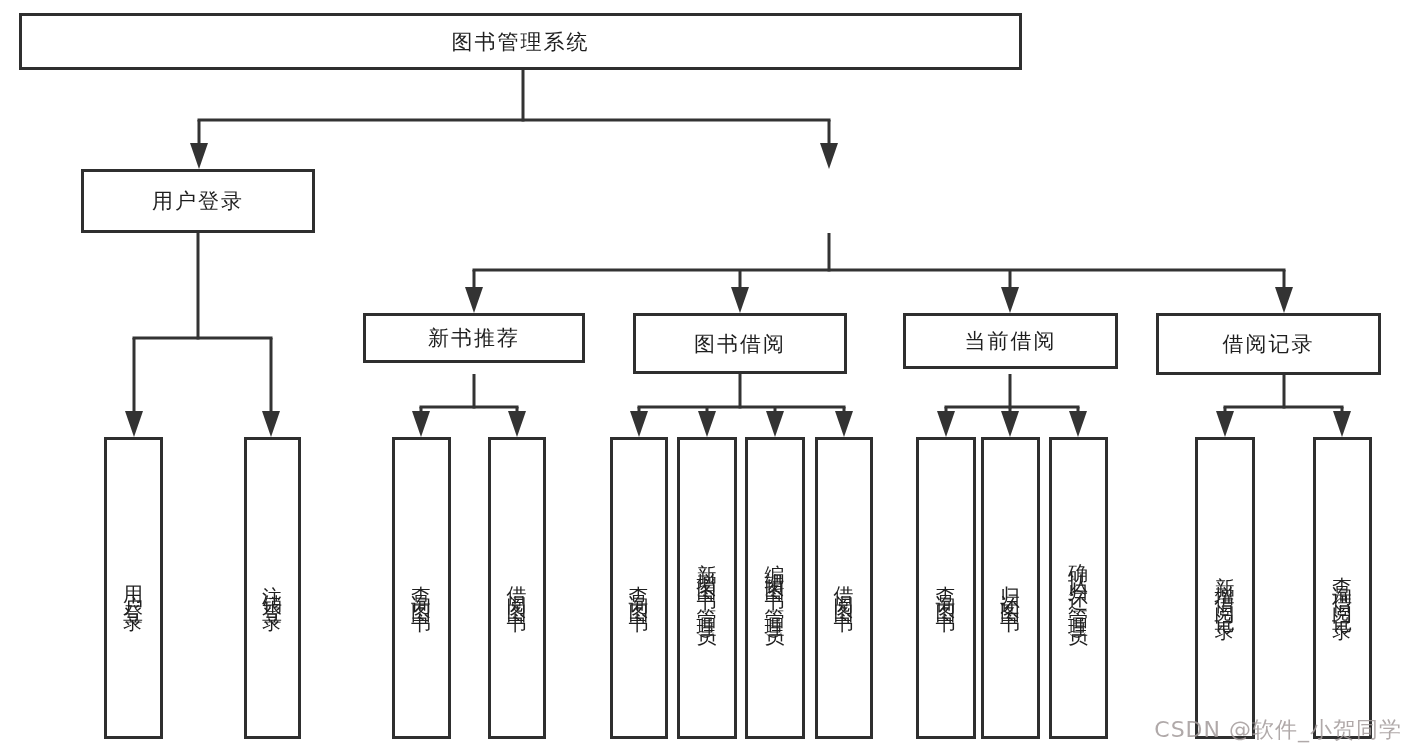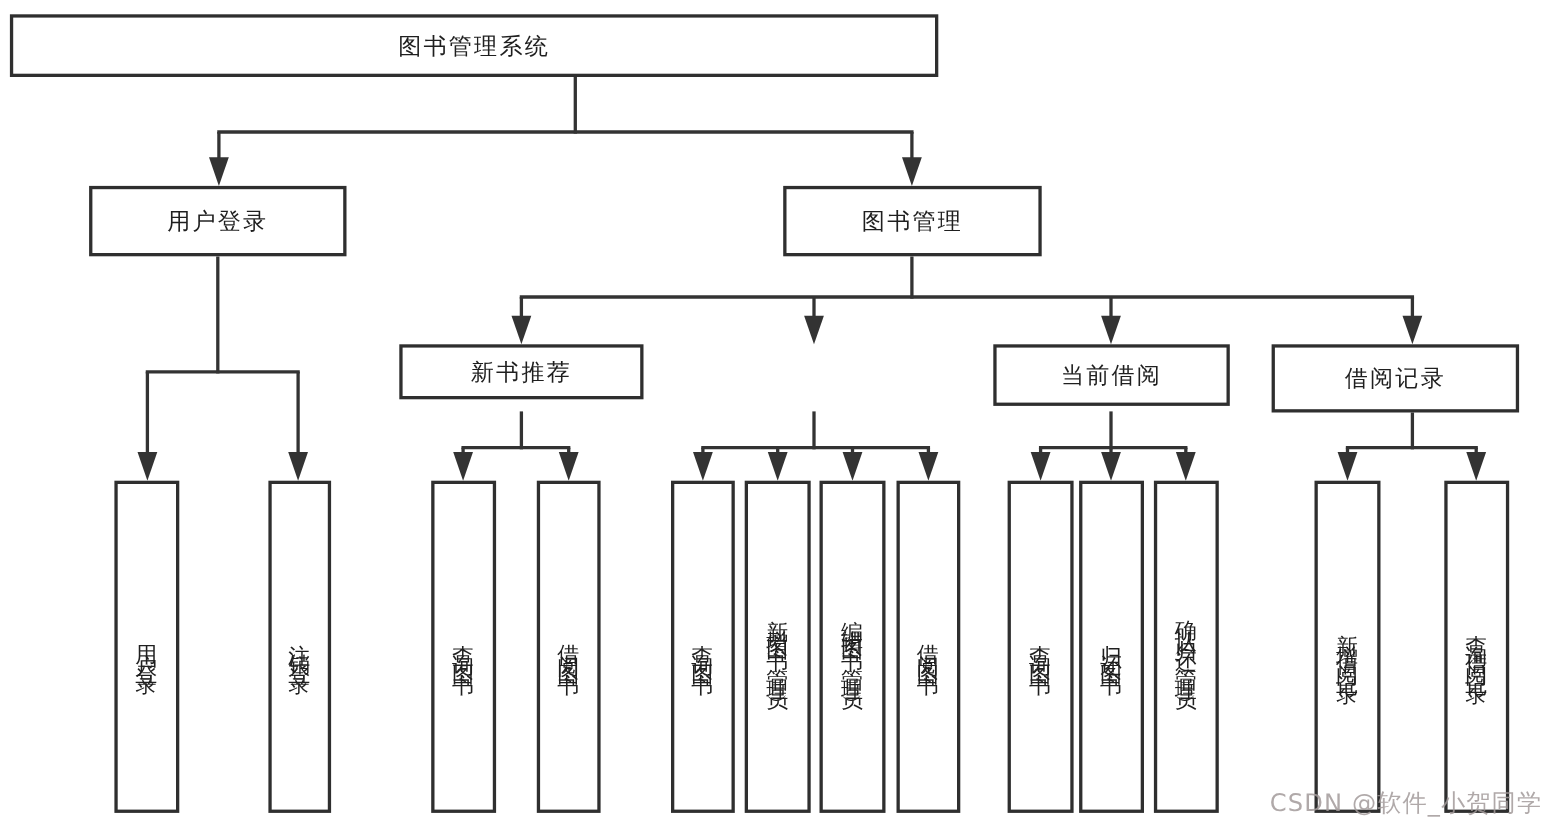--- a/index.html
+++ b/index.html
@@ -91,33 +91,33 @@
     <g>
       <line x1="1284" y1="374" x2="1284" y2="408.5"></line>
       <line x1="1223.5" y1="407" x2="1343.5" y2="407"></line>
       <line x1="1225" y1="407" x2="1225" y2="415"></line>
       <polygon points="1216,411 1234,411 1225,437"></polygon>
       <line x1="1342" y1="407" x2="1342" y2="415"></line>
       <polygon points="1333,411 1351,411 1342,437"></polygon>
     </g>
   </svg>
 
-  <div class="box h" style="left:9px;top:13px;width:844px;height:57px">
+  <div class="box h" style="left:19px;top:13px;width:1003px;height:57px">
     <span>图书管理系统</span>
   </div>
 
   <div class="box h" style="left:81px;top:169px;width:234px;height:64px">
     <span>用户登录</span>
   </div>
-  <div class="box h" style="left:712px;top:169px;width:235px;height:64px">
-    <span>图书管理</span>
-  </div>
 
   <div class="box h" style="left:363px;top:313px;width:222px;height:50px">
     <span>新书推荐</span>
+  </div>
+  <div class="box h" style="left:633px;top:313px;width:214px;height:61px">
+    <span>图书借阅</span>
   </div>
   <div class="box h" style="left:903px;top:313px;width:215px;height:56px">
     <span>当前借阅</span>
   </div>
   <div class="box h" style="left:1156px;top:313px;width:225px;height:62px">
     <span>借阅记录</span>
   </div>
 
   <div class="box v" style="left:104px;top:437px;width:59px;height:302px">
     <span>用户登录</span>

